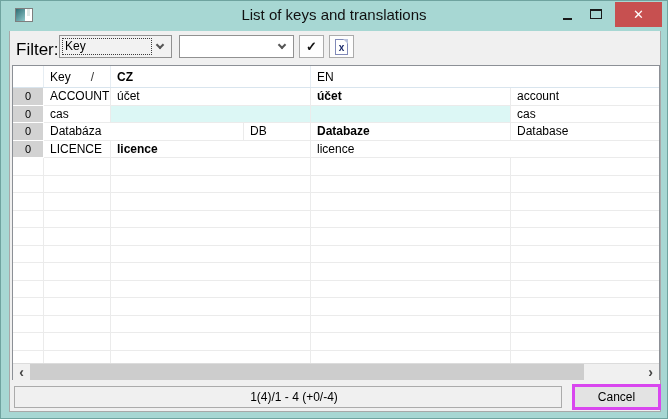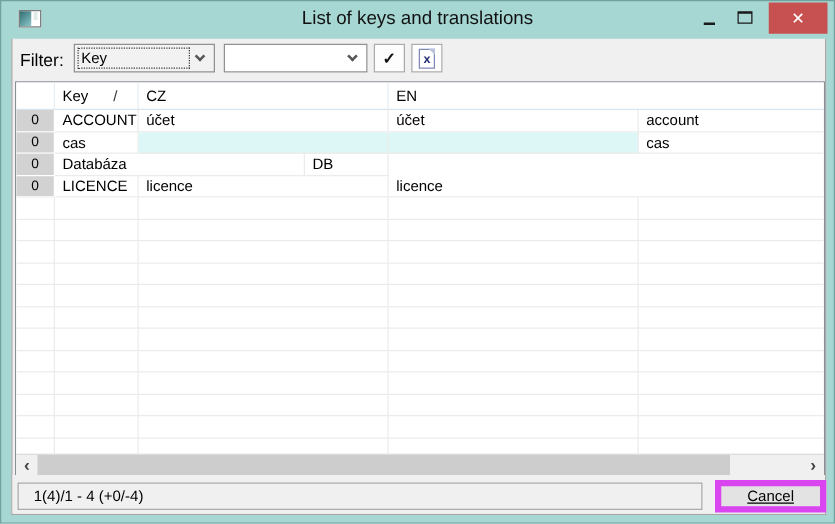--- a/index.html
+++ b/index.html
@@ -24,21 +24,21 @@
               color:#fff;font-size:13px;}
   .dash{width:9px;height:2px;background:#1a1a1a;margin-top:9px;}
   .boxg{width:12px;height:10px;border:1px solid #1a1a1a;border-top:2px solid #1a1a1a;background:transparent;}
 
   
   .client{position:absolute;left:8px;top:30px;width:652px;height:381px;background:var(--filterbar,#f0f0f0);
           border:1px solid #a8a8a8;border-top:none;}
 
   
   .filterbar{position:absolute;left:0;top:0;width:100%;height:34px;}
-  .flabel{position:absolute;left:6px;top:9px;font-size:14px;color:#000;}
+  .flabel{position:absolute;left:6px;top:9px;font-size:17px;color:#000;}
   .combo{position:absolute;top:4px;height:23px;border:1px solid #919191;display:flex;align-items:center;}
   .combo1{left:49px;width:113px;background:#f2f2f2;}
   .combo2{left:169px;width:115px;background:#fff;}
   .combo-text{flex:1;margin:2px 2px 2px 3px;padding:1px 2px;font-size:12px;height:15px;line-height:13px;}
   .focusdot{outline:1px dotted #3c3c3c;}
   .chev{width:6px;height:6px;border-right:2px solid #555;border-bottom:2px solid #555;
         transform:rotate(45deg);margin:-3px 8px 0 4px;flex:none;}
   .tbtn{position:absolute;top:4px;width:25px;height:23px;background:#fdfdfd;border:1px solid #ababab;
         display:flex;align-items:center;justify-content:center;padding:0;}
   .tbtn.apply{left:289px;}
@@ -61,38 +61,38 @@
   .gbody{position:absolute;left:0;top:22px;right:0;bottom:17px;overflow:hidden;background:#fff;}
   .grid-row{display:flex;height:17.5px;}
   .cell{padding-left:6px;font-size:12px;line-height:16px;color:#000;overflow:hidden;white-space:nowrap;
         border-right:1px solid var(--gridline,#ebebeb);border-bottom:1px solid var(--gridline,#ebebeb);}
   .ind{background:var(--indicator,#d2d2d2);border-right:1px solid #fff;border-bottom:1px solid #fff;
        text-align:center;padding:0;font-size:11px;line-height:16px;}
   .miss{background:var(--misscell,#dcf7f5);}
   .c0{width:31px;flex:none;}
   .c1{width:67px;flex:none;}
   .c2{width:200px;flex:none;}
-  .c3{width:200px;flex:none;}
+  .c3{width:200px;flex:none;font-weight:bold;}
   .c4{flex:1;border-right:none;}
 
   
   .hscroll{position:absolute;left:0;right:0;bottom:0;height:17px;background:#f0f0f0;
            border-top:1px solid #dcdcdc;display:flex;}
   .sarrow{width:17px;height:100%;display:flex;align-items:center;justify-content:center;
           color:#444;font-size:14px;font-weight:bold;background:#f0f0f0;flex:none;}
   .strack{flex:1;position:relative;}
   .sthumb{position:absolute;left:0;top:0;bottom:0;width:90.5%;background:var(--thumb,#cdcdcd);}
 
   
   .bottombar{position:absolute;left:0;right:0;bottom:0;height:31px;background:#f0f0f0;}
   .statusbox{position:absolute;left:4px;top:6px;width:548px;height:22px;border:1px solid #ababab;
              background:#f0f0f0;display:flex;align-items:center;padding-left:12px;
-             font-size:12px;color:#000;}
+             font-size:12px;color:#000;justify-content:center;}
   .cancel{position:absolute;left:562px;top:4px;width:89px;height:26px;background:#e3e3e3;
-          border:5px solid #d946ef;font-size:12px;color:#000;font-family:inherit;text-decoration:underline;}
+          border:3px solid #d946ef;font-size:12px;color:#000;font-family:inherit;}
 </style>
 </head>
 <body>
 
 <div class="window">
 
   <div class="titlebar">
     <div class="app-icon">
       <div class="teal"></div>
       <div class="strip"></div>
@@ -161,20 +161,22 @@
             <div class="cell c0 ind">0</div>
             <div class="cell c1">cas</div>
             <div class="cell c2 miss"></div>
             <div class="cell c3 miss"></div>
             <div class="cell c4">cas</div>
           </div>
           <div class="grid-row">
             <div class="cell c0 ind">0</div>
             <div class="cell c2">Databáza</div>
             <div class="cell c1">DB</div>
+            <div class="cell c3">Databaze</div>
+            <div class="cell c4">Database</div>
           </div>
           <div class="grid-row">
             <div class="cell c0 ind">0</div>
             <div class="cell c1">LICENCE</div>
             <div class="cell c3">licence</div>
             <div class="cell c4">licence</div>
           </div>
           <div class="grid-row">
             <div class="cell c0"></div>
             <div class="cell c1"></div>

